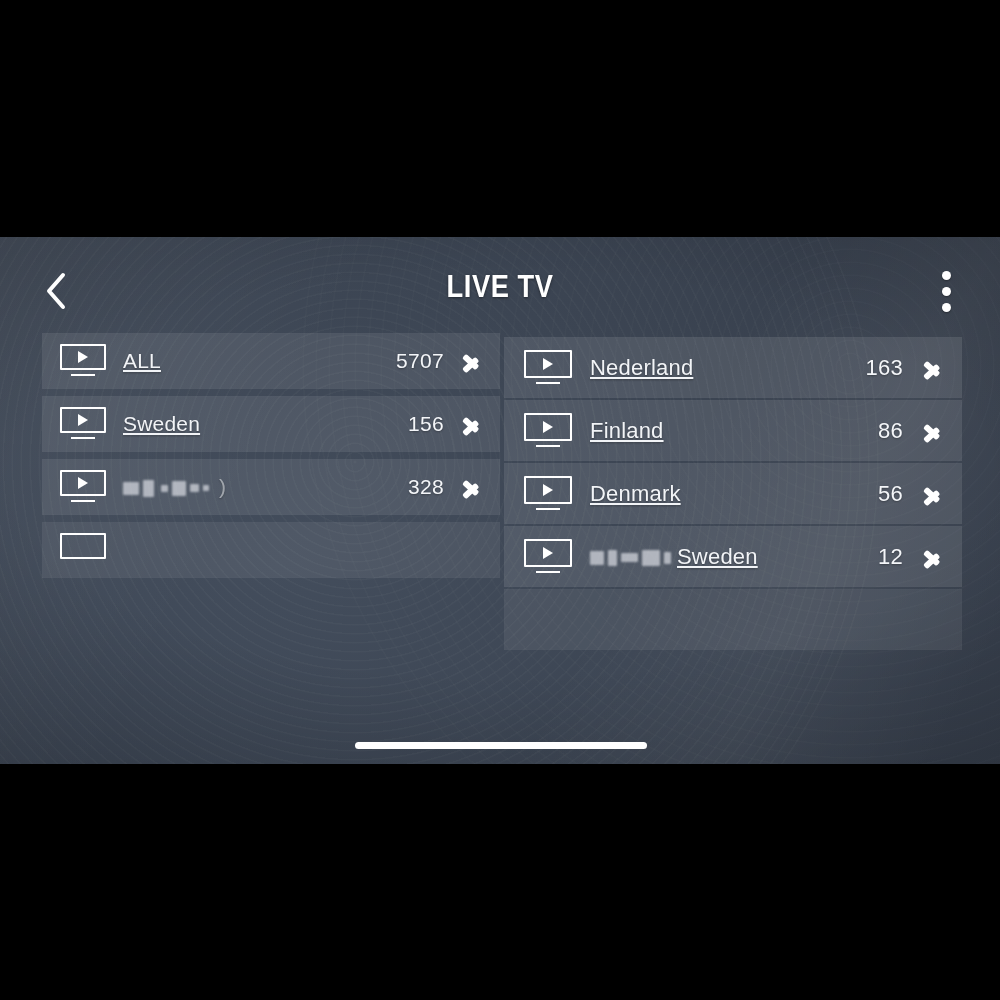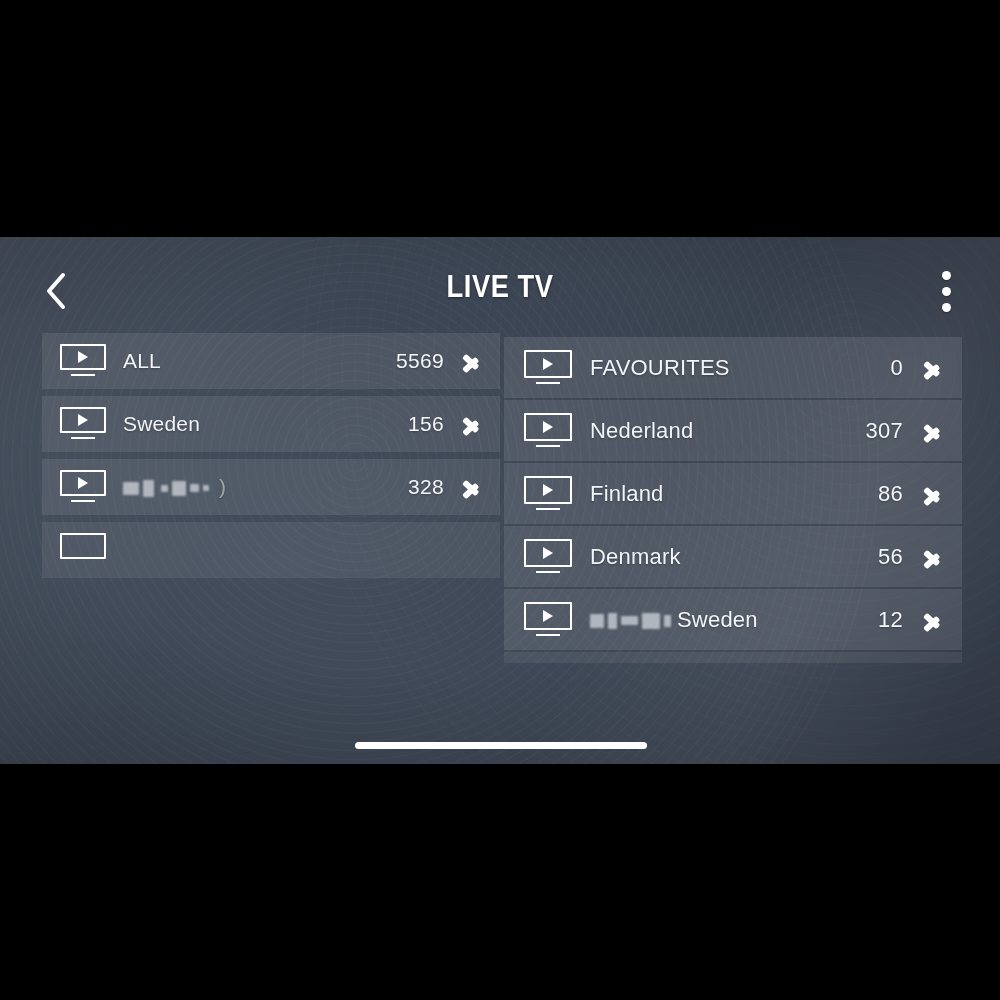--- a/index.html
+++ b/index.html
@@ -210,20 +210,21 @@
   .col-right .tv-icon .stand { top: 32px; }
 
   .row-label {
     margin-left: 17px;
     color: #f2f4f7;
     font-size: 21px;
     font-weight: 400;
     letter-spacing: 0.2px;
     white-space: nowrap;
     text-shadow: 0 1px 2px rgba(0,0,0,0.30);
+    text-decoration: underline;
   }
   .col-right .row-label {
     margin-left: 18px;
     font-size: 22px;
   }
 
   .row-count {
     margin-left: auto;
     color: #f4f6f9;
     font-size: 21px;
@@ -341,21 +342,21 @@
 
     <div class="col col-left">
 
       <div class="row">
         <div class="tv-icon">
           <span class="screenbox"></span>
             <span class="tri"></span>
             <span class="stand"></span>
         </div>
         <div class="row-label">ALL</div>
-        <div class="row-count">5569</div>
+        <div class="row-count">5707</div>
         <div class="chev">
             <i class="t"></i>
             <i class="b"></i>
           </div>
       </div>
 
 
       <div class="row">
         <div class="tv-icon">
           <span class="screenbox"></span>
@@ -398,42 +399,29 @@
         <div class="tv-icon">
           <span class="screenbox"></span>
         </div>
         <div class="chev"></div>
       </div>
 
     </div>
 
     <div class="col col-right">
 
-      <div class="row">
-        <div class="tv-icon">
-          <span class="screenbox"></span>
-            <span class="tri"></span>
-            <span class="stand"></span>
-        </div>
-        <div class="row-label">FAVOURITES</div>
-        <div class="row-count">0</div>
-        <div class="chev">
-            <i class="t"></i>
-            <i class="b"></i>
-          </div>
-      </div>
 
       <div class="row">
         <div class="tv-icon">
           <span class="screenbox"></span>
             <span class="tri"></span>
             <span class="stand"></span>
         </div>
         <div class="row-label">Nederland</div>
-        <div class="row-count">307</div>
+        <div class="row-count">163</div>
         <div class="chev">
             <i class="t"></i>
             <i class="b"></i>
           </div>
       </div>
 
       <div class="row">
         <div class="tv-icon">
           <span class="screenbox"></span>
             <span class="tri"></span>

